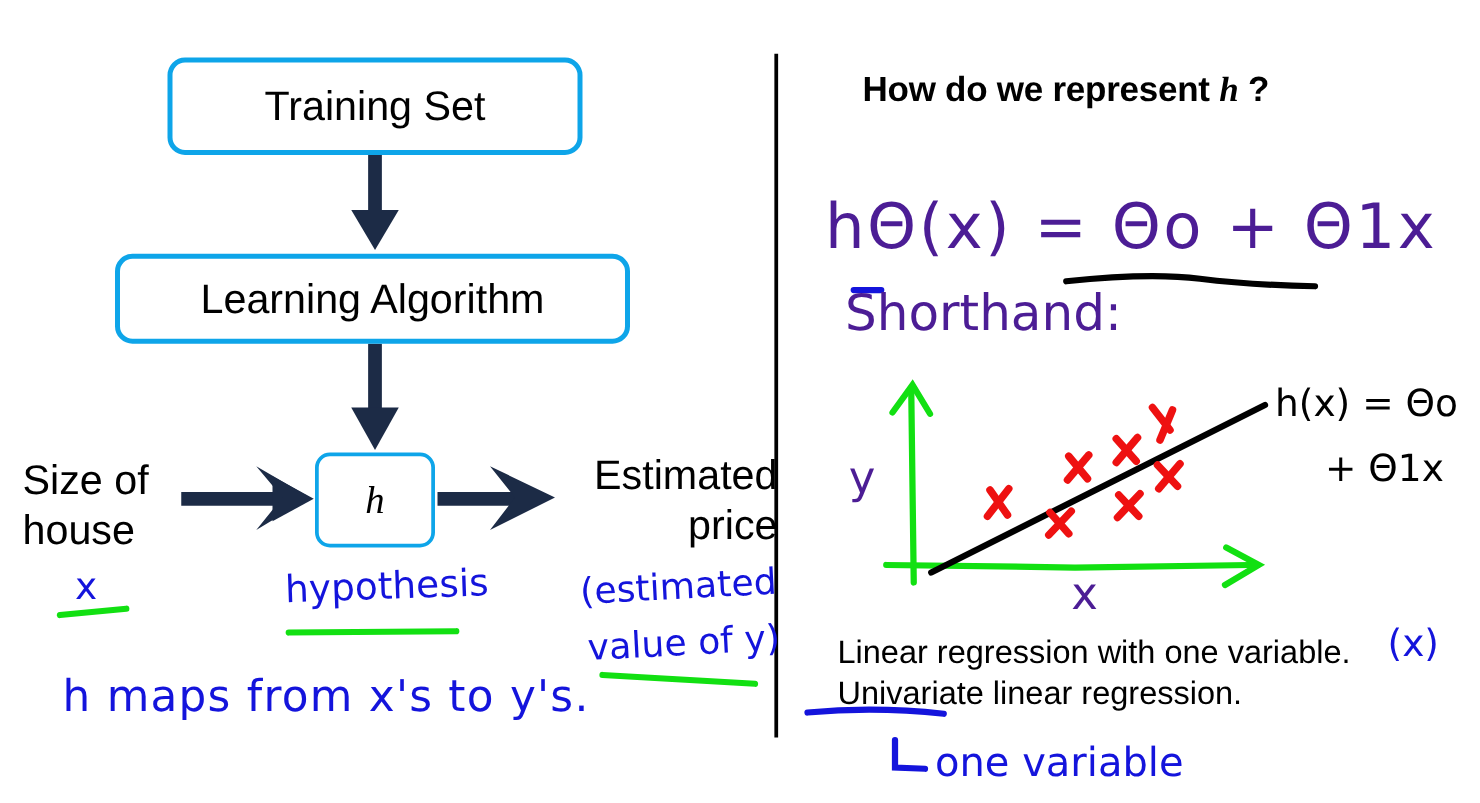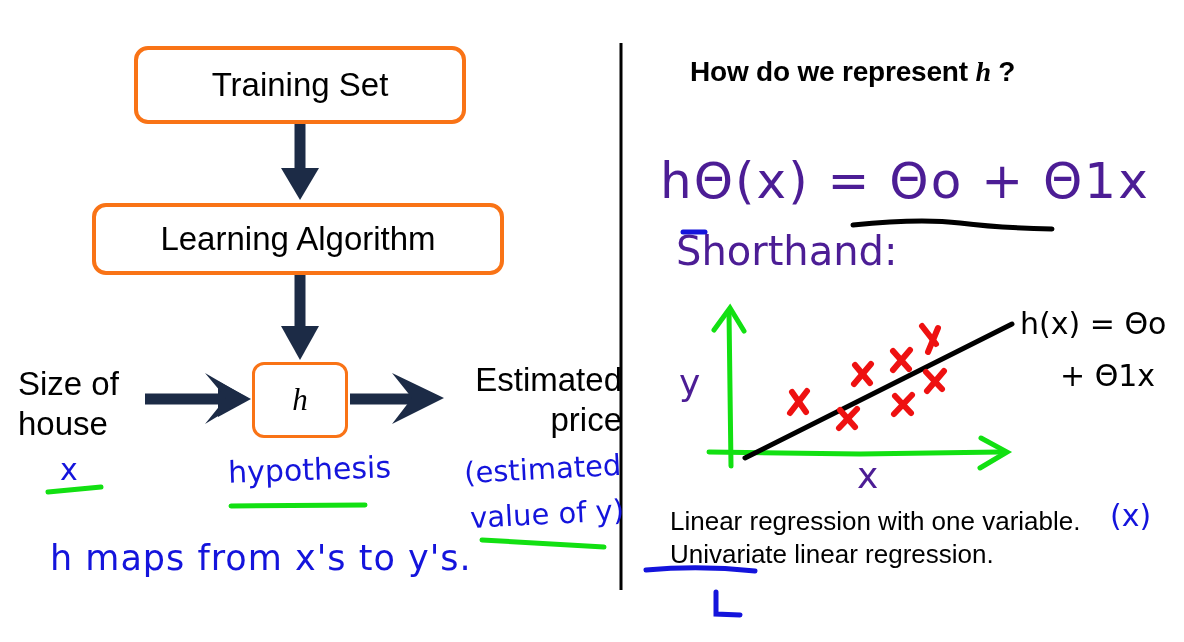--- a/index.html
+++ b/index.html
@@ -14,21 +14,21 @@
     position: relative;
     width: 1184px;
     height: 642px;
     background: #ffffff;
     overflow: hidden;
   }
 
   
   .flowbox {
     position: absolute;
-    border: 4px solid #f97316;
+    border: 4px solid #0ea5e9;
     border-radius: 14px;
     background: #ffffff;
     display: flex;
     align-items: center;
     justify-content: center;
     color: #000000;
     font-size: 33px;
     font-family: "Liberation Sans", sans-serif;
     box-sizing: border-box;
   }
@@ -220,14 +220,15 @@
   <div class="bodytext" id="text-linreg">Linear regression with one variable.</div>
   <div class="bodytext" id="text-univar">Univariate linear regression.</div>
 
   <div class="hand ink-blue" style="left:1110px; top:498px; font-size:30px;">(x)</div>
 
   <svg class="layer" viewBox="0 0 1184 642">
     <path d="M646,570 Q700,565 755,571" stroke="#1414dc" stroke-width="5" fill="none" stroke-linecap="round"></path>
     <path d="M716,592 L716,614 L740,615" stroke="#1414dc" stroke-width="5" fill="none" stroke-linecap="round"></path>
   </svg>
 
+  <div class="hand ink-blue" style="left:748px; top:591px; font-size:32px;">one variable</div>
 
 </div>
 
 </body></html>

